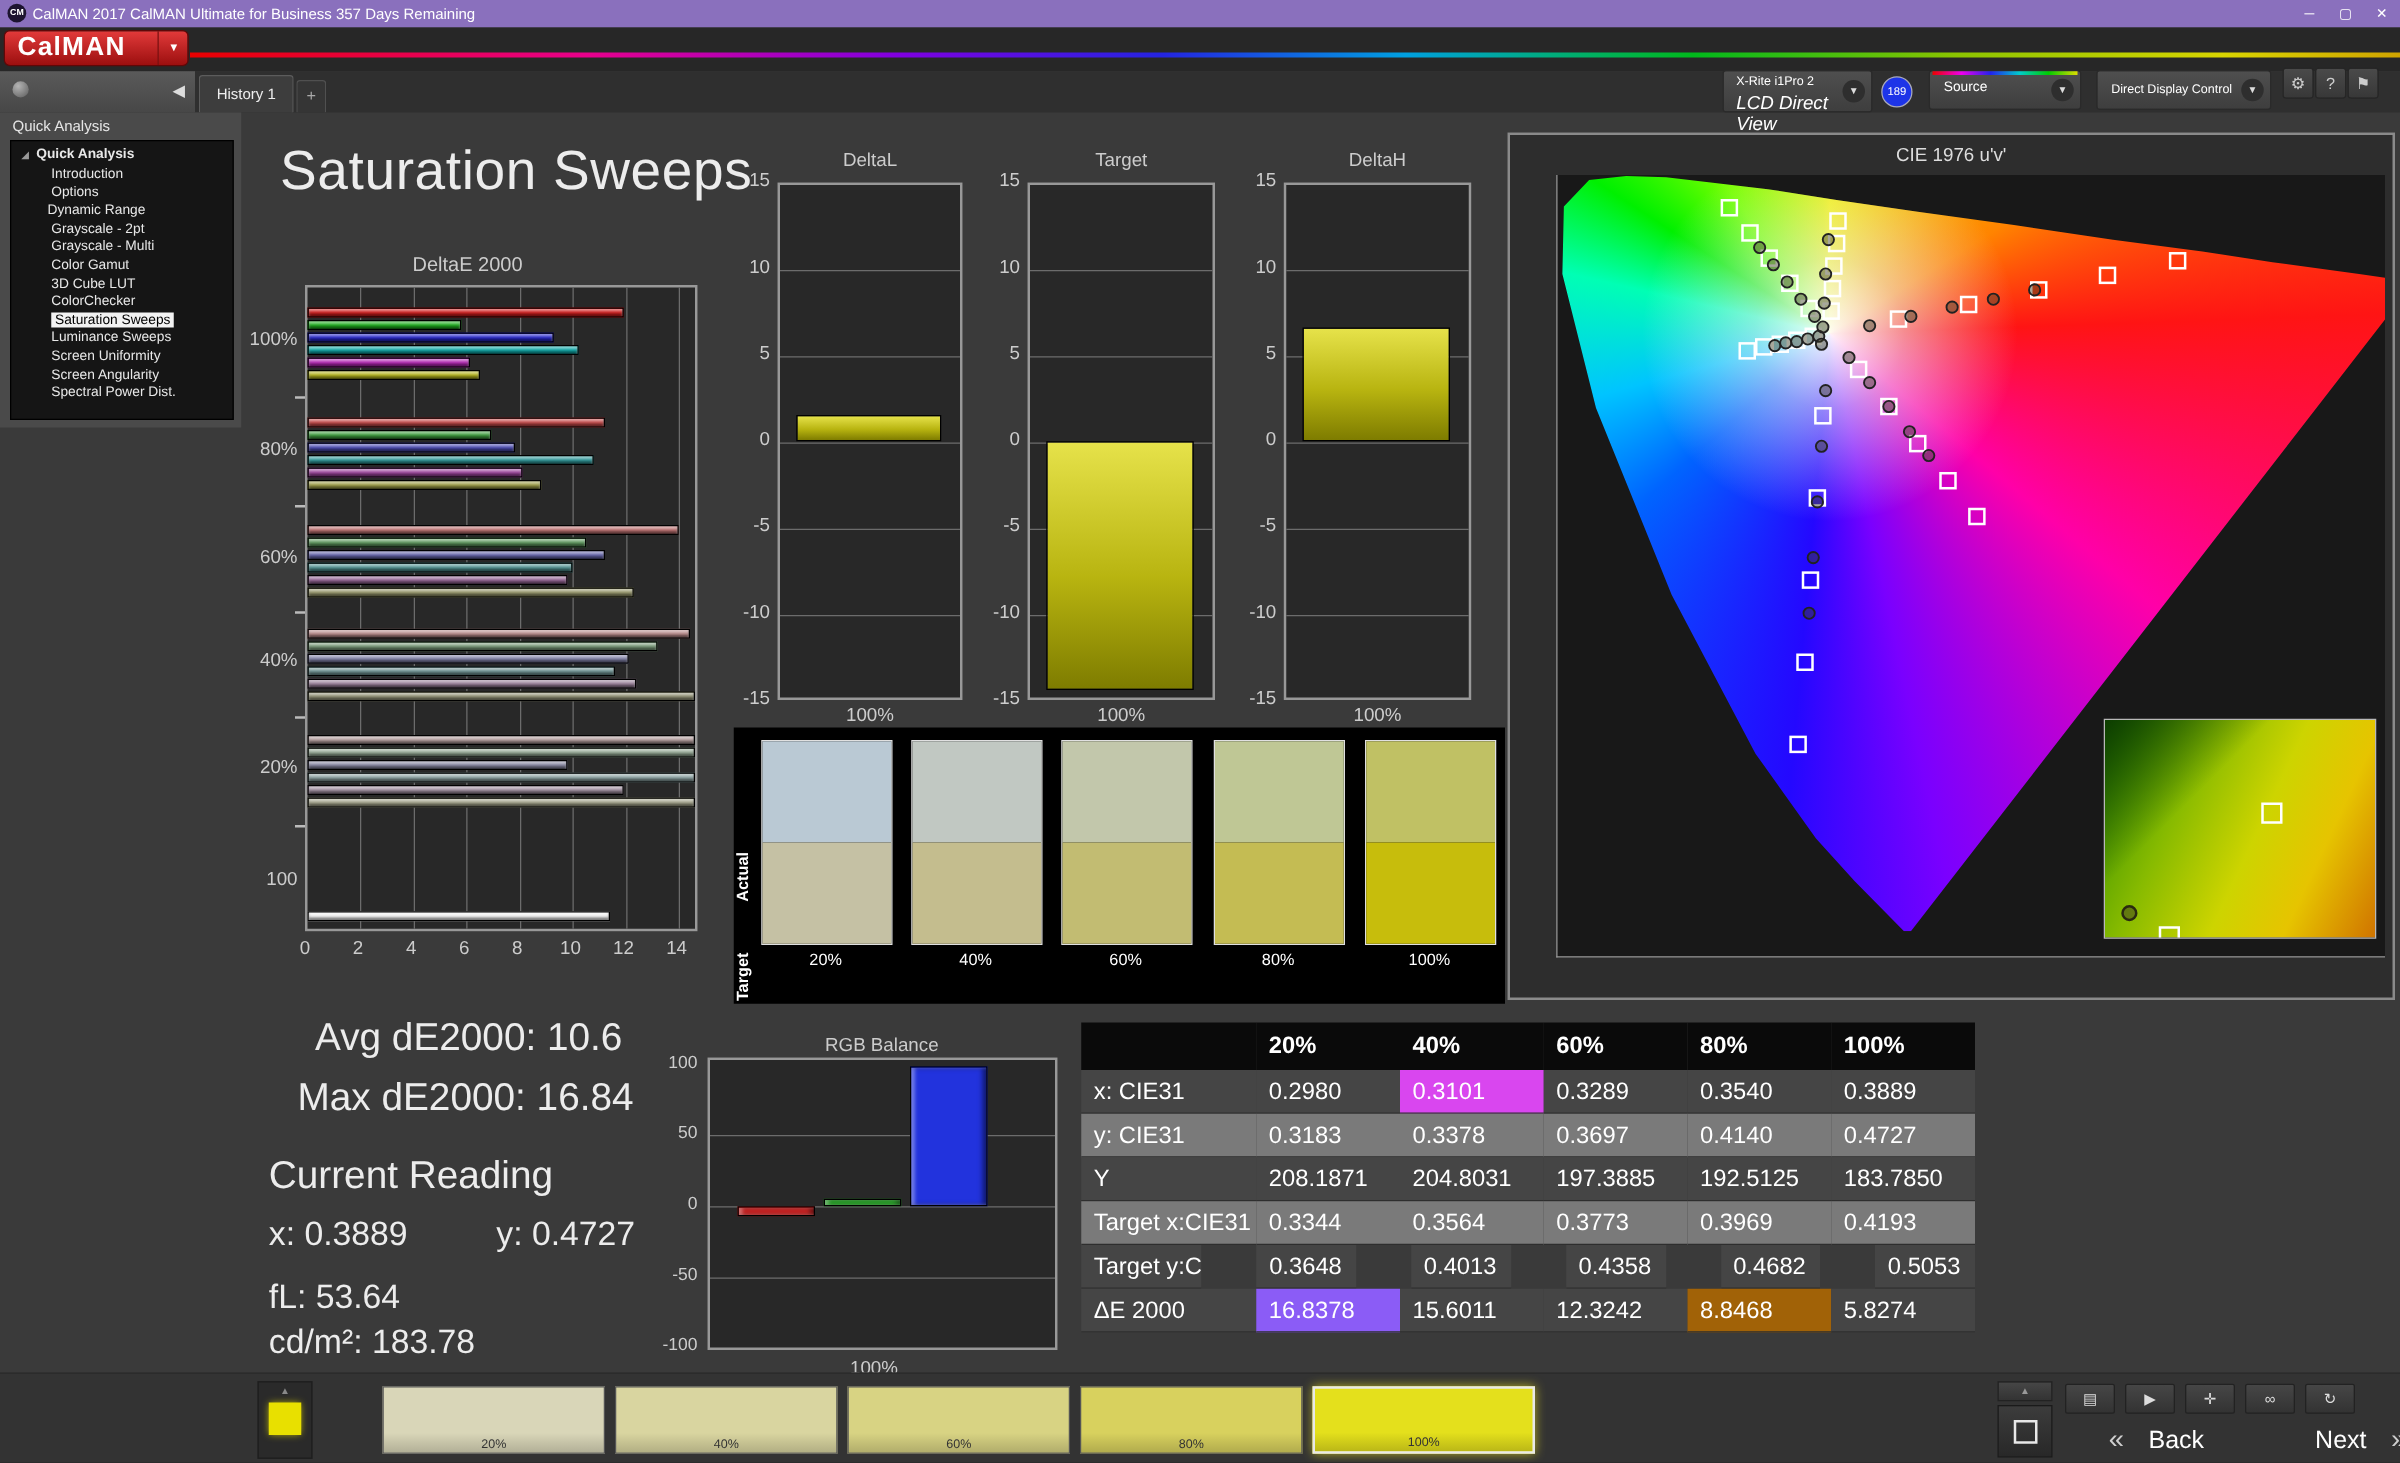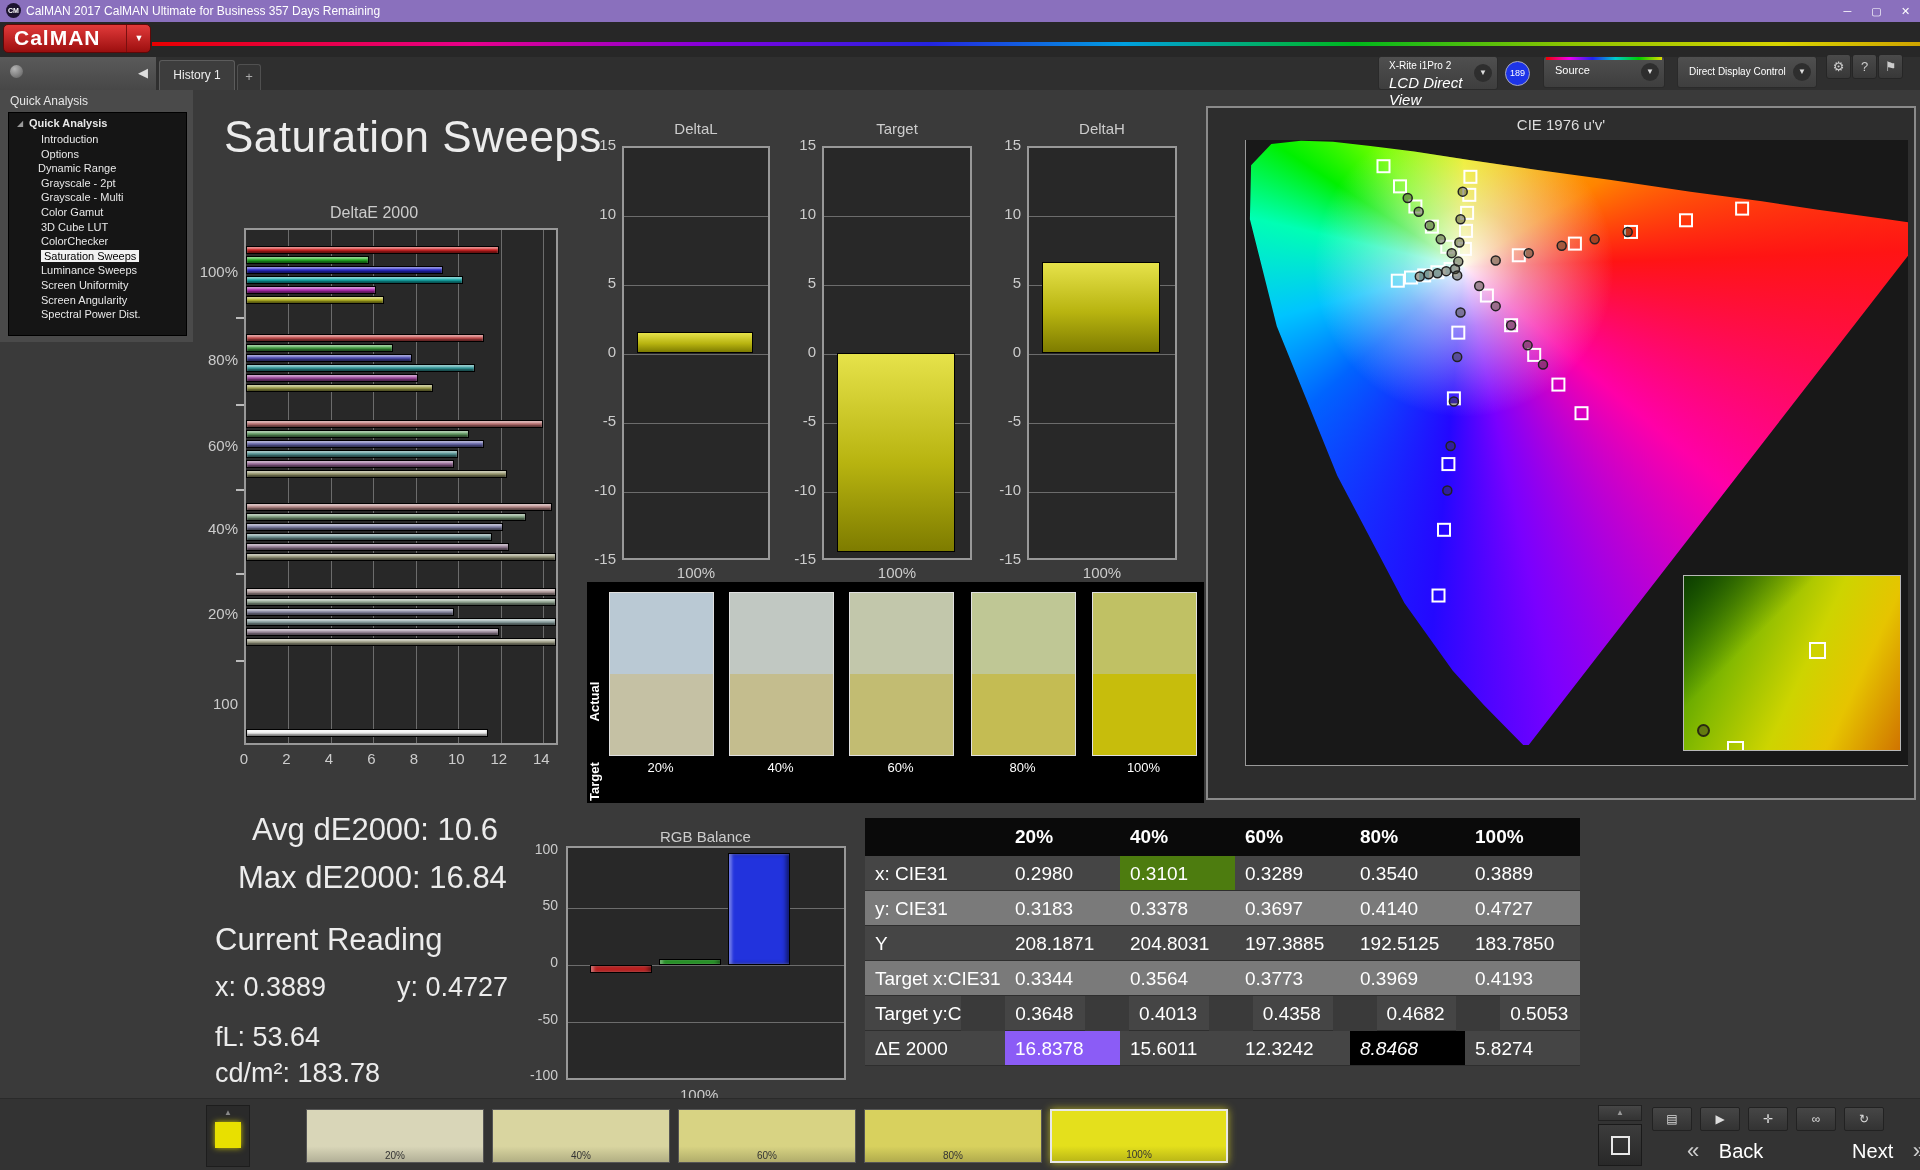--- a/index.html
+++ b/index.html
@@ -283,21 +283,21 @@
         <div class="tcell" style="width: 140px; background: rgb(10, 10, 10); font-weight: bold; line-height: 38px;"></div>
         <div class="tcell" style="width: 115px; background: rgb(10, 10, 10); font-weight: bold; line-height: 38px;">20%</div>
         <div class="tcell" style="width: 115px; background: rgb(10, 10, 10); font-weight: bold; line-height: 38px;">40%</div>
         <div class="tcell" style="width: 115px; background: rgb(10, 10, 10); font-weight: bold; line-height: 38px;">60%</div>
         <div class="tcell" style="width: 115px; background: rgb(10, 10, 10); font-weight: bold; line-height: 38px;">80%</div>
         <div class="tcell" style="width: 115px; background: rgb(10, 10, 10); font-weight: bold; line-height: 38px;">100%</div>
       </div>
       <div class="trow" style="height: 35px;">
         <div class="tcell" style="width: 140px; background: rgb(69, 69, 69); line-height: 35px; border-bottom: 1px solid rgb(46, 46, 46);">x: CIE31</div>
         <div class="tcell" style="width: 115px; background: rgb(69, 69, 69); line-height: 35px; border-bottom: 1px solid rgb(46, 46, 46);">0.2980</div>
-        <div class="tcell" style="width: 115px; background: #4d7c0f; line-height: 35px; border-bottom: 1px solid rgb(46, 46, 46);">0.3101</div>
+        <div class="tcell" style="width: 115px; background: #d946ef; line-height: 35px; border-bottom: 1px solid rgb(46, 46, 46);">0.3101</div>
         <div class="tcell" style="width: 115px; background: rgb(69, 69, 69); line-height: 35px; border-bottom: 1px solid rgb(46, 46, 46);">0.3289</div>
         <div class="tcell" style="width: 115px; background: rgb(69, 69, 69); line-height: 35px; border-bottom: 1px solid rgb(46, 46, 46);">0.3540</div>
         <div class="tcell" style="width: 115px; background: rgb(69, 69, 69); line-height: 35px; border-bottom: 1px solid rgb(46, 46, 46);">0.3889</div>
       </div>
       <div class="trow" style="height: 35px;">
         <div class="tcell" style="width: 140px; background: rgb(122, 122, 122); line-height: 35px; border-bottom: 1px solid rgb(46, 46, 46);">y: CIE31</div>
         <div class="tcell" style="width: 115px; background: rgb(122, 122, 122); line-height: 35px; border-bottom: 1px solid rgb(46, 46, 46);">0.3183</div>
         <div class="tcell" style="width: 115px; background: rgb(122, 122, 122); line-height: 35px; border-bottom: 1px solid rgb(46, 46, 46);">0.3378</div>
         <div class="tcell" style="width: 115px; background: rgb(122, 122, 122); line-height: 35px; border-bottom: 1px solid rgb(46, 46, 46);">0.3697</div>
         <div class="tcell" style="width: 115px; background: rgb(122, 122, 122); line-height: 35px; border-bottom: 1px solid rgb(46, 46, 46);">0.4140</div>
@@ -325,21 +325,21 @@
         <div class="tcell" style="width: 115px; background: rgb(69, 69, 69); line-height: 35px; border-bottom: 1px solid rgb(46, 46, 46);">0.4013</div>
         <div class="tcell" style="width: 115px; background: rgb(69, 69, 69); line-height: 35px; border-bottom: 1px solid rgb(46, 46, 46);">0.4358</div>
         <div class="tcell" style="width: 115px; background: rgb(69, 69, 69); line-height: 35px; border-bottom: 1px solid rgb(46, 46, 46);">0.4682</div>
         <div class="tcell" style="width: 115px; background: rgb(69, 69, 69); line-height: 35px; border-bottom: 1px solid rgb(46, 46, 46);">0.5053</div>
       </div>
       <div class="trow" style="height: 35px;">
         <div class="tcell" style="width: 140px; background: rgb(69, 69, 69); line-height: 35px; border-bottom: 1px solid rgb(46, 46, 46);">ΔE 2000</div>
         <div class="tcell" style="width: 115px; background: #8b5cf6; line-height: 35px; border-bottom: 1px solid rgb(46, 46, 46);">16.8378</div>
         <div class="tcell" style="width: 115px; background: rgb(69, 69, 69); line-height: 35px; border-bottom: 1px solid rgb(46, 46, 46);">15.6011</div>
         <div class="tcell" style="width: 115px; background: rgb(69, 69, 69); line-height: 35px; border-bottom: 1px solid rgb(46, 46, 46);">12.3242</div>
-        <div class="tcell" style="width: 115px; background: #000000; line-height: 35px; border-bottom: 1px solid rgb(46, 46, 46); font-style: italic;">8.8468</div>
+        <div class="tcell" style="width: 115px; background: #a16207; line-height: 35px; border-bottom: 1px solid rgb(46, 46, 46);">8.8468</div>
         <div class="tcell" style="width: 115px; background: rgb(69, 69, 69); line-height: 35px; border-bottom: 1px solid rgb(46, 46, 46);">5.8274</div>
       </div>
     </div>
 
   <div class="abs ciepanel">
     <div class="abs" style="left:0;right:0;top:8px;text-align:center;color:#ddd;font-size:15px;">CIE 1976 u'v'</div>
     <div class="cieplot" id="cie-plot">
         <div class="abs" style="left: 0px; top: 0px; width: 100%; height: 100%; background: conic-gradient(at 217.8px 126.92px, rgb(240, 240, 0) 0deg, rgb(255, 132, 0) 58deg, rgb(255, 20, 20) 88deg, rgb(255, 0, 168) 130deg, rgb(122, 0, 255) 168deg, rgb(36, 8, 255) 185deg, rgb(0, 100, 255) 228deg, rgb(0, 196, 255) 255deg, rgb(0, 255, 180) 283deg, rgb(0, 240, 0) 303deg, rgb(116, 255, 0) 325deg, rgb(224, 240, 0) 357deg, rgb(240, 240, 0) 360deg); clip-path: path(&quot;M 282.7 605 L 277.2 605 L 258.5 585.9 L 237.6 564.7 L 206.8 530.8 L 158.4 462.9 L 91.3 335.7 L 30.8 186.3 L 3.9 79.2 L 5.1 25.2 L 25.3 4 L 55 0.8 L 86.9 1.8 L 124.3 6.1 L 168.3 11.4 L 223.3 19.9 L 288.2 29.4 L 365.2 40 L 444.4 51.7 L 515.9 61.2 L 572 69.7 L 641.3 79.2 L 685.3 85.6 Z&quot;);"></div>
         <div class="abs" style="left: 0px; top: 0px; width: 100%; height: 100%; background: radial-gradient(150px at 217.8px 126.92px, rgba(255, 255, 255, 0.95), rgba(238, 238, 245, 0.55) 60px, rgba(230, 230, 240, 0) 150px); clip-path: path(&quot;M 282.7 605 L 277.2 605 L 258.5 585.9 L 237.6 564.7 L 206.8 530.8 L 158.4 462.9 L 91.3 335.7 L 30.8 186.3 L 3.9 79.2 L 5.1 25.2 L 25.3 4 L 55 0.8 L 86.9 1.8 L 124.3 6.1 L 168.3 11.4 L 223.3 19.9 L 288.2 29.4 L 365.2 40 L 444.4 51.7 L 515.9 61.2 L 572 69.7 L 641.3 79.2 L 685.3 85.6 Z&quot;);"></div>
         <svg width="662" height="625" style="position: absolute; left: 0px; top: 0px;">

